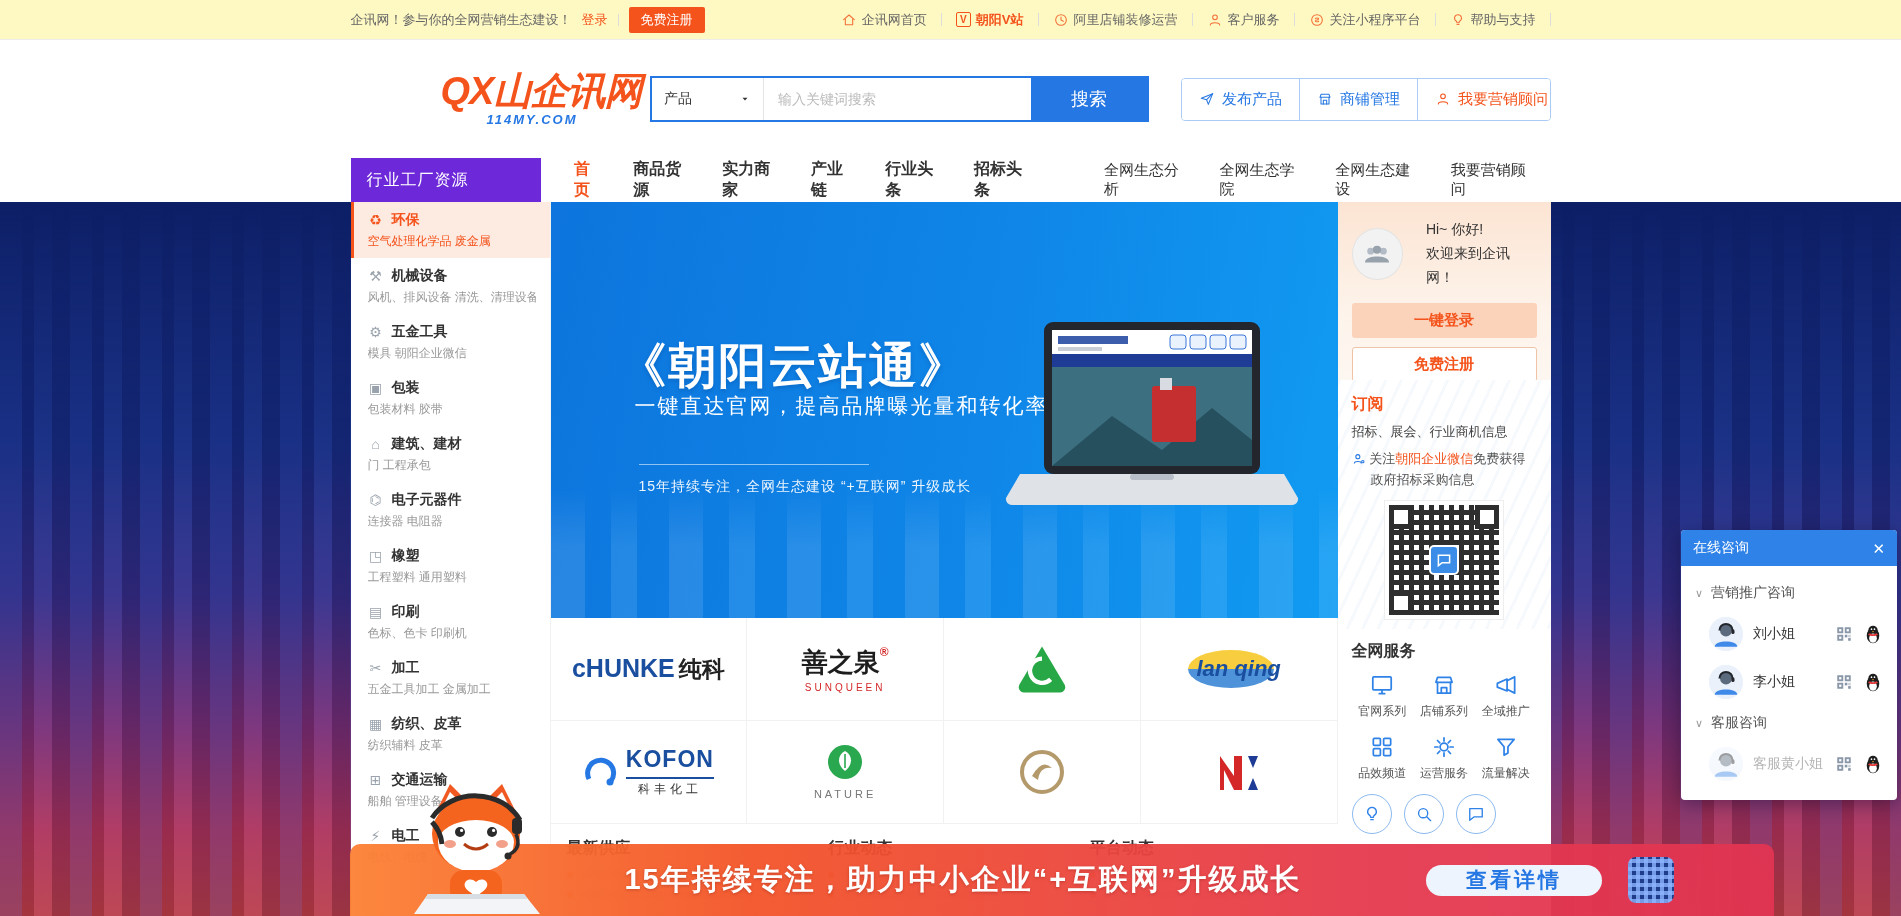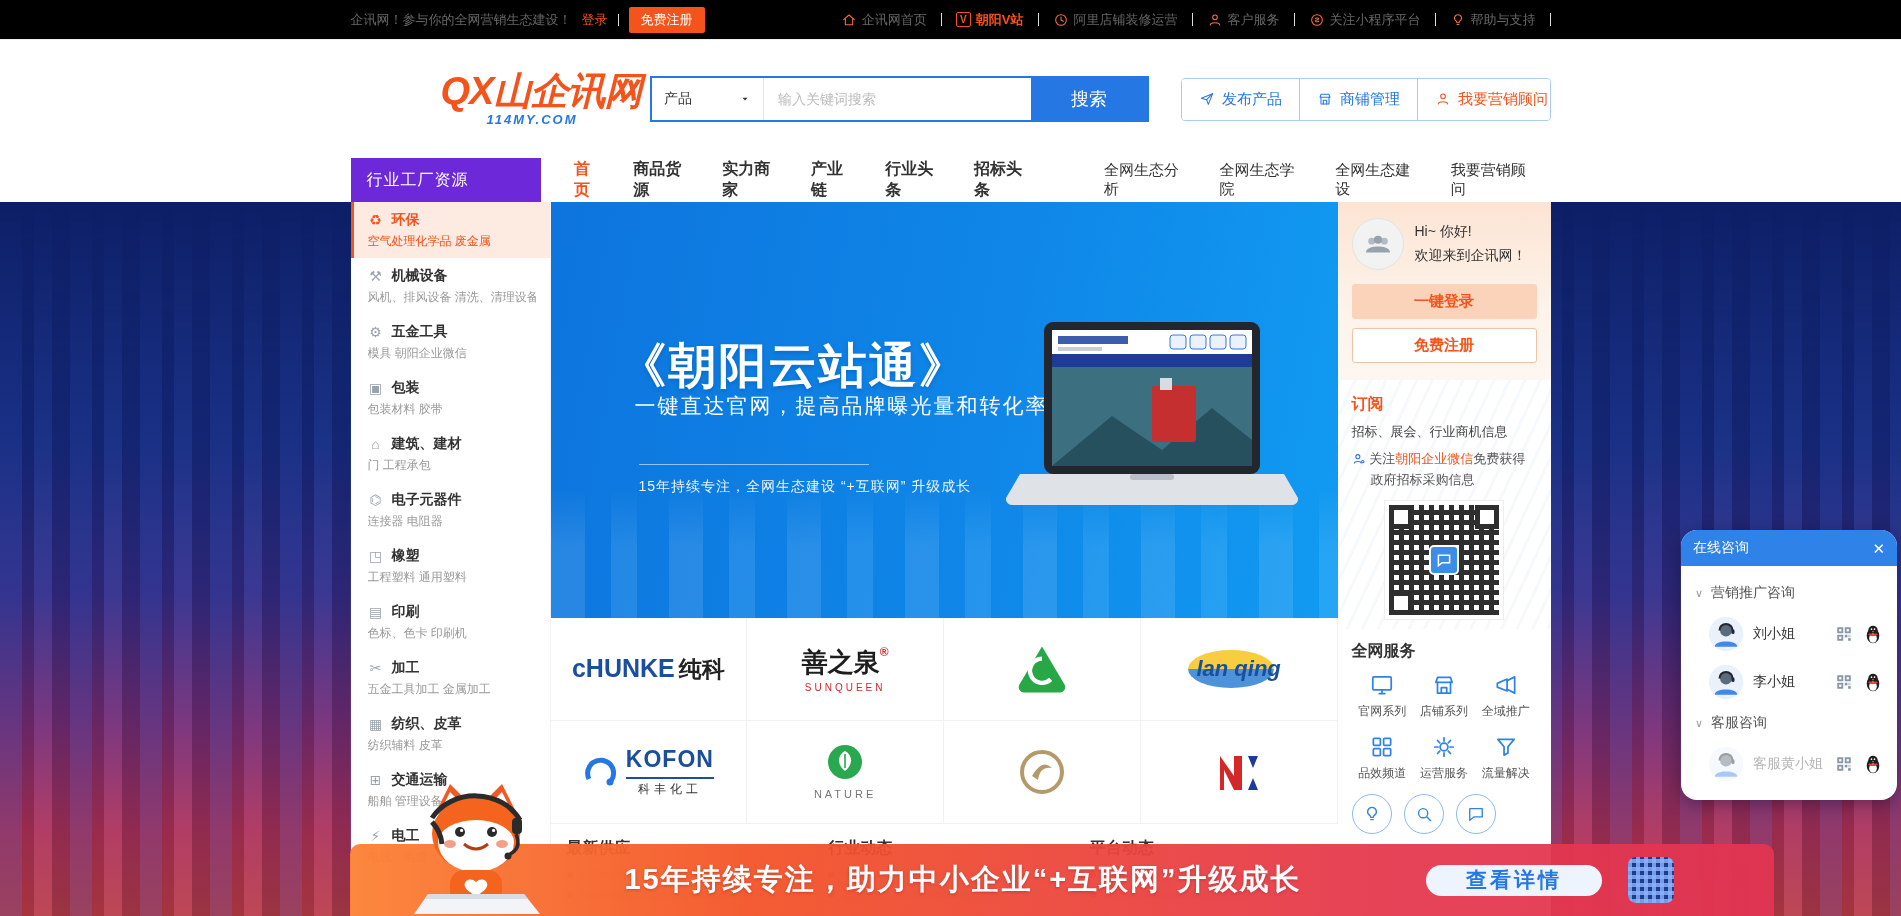--- a/index.html
+++ b/index.html
@@ -2,21 +2,21 @@
 <html><head>
 <meta charset="utf-8">
 <style>
   * { margin:0; padding:0; box-sizing:border-box; }
   html,body { width:1901px; height:916px; overflow:hidden;
     font-family:"Liberation Sans","DejaVu Sans",sans-serif; background:#fff; }
   a { text-decoration:none; color:inherit; cursor:pointer; }
   .ic { width:16px; height:16px; vertical-align:-3px; }
 
   
-  .topbar { height:40px; background:#000000; border-bottom:1px solid #ededed; }
+  .topbar { height:40px; background:#fef9c3; border-bottom:1px solid #ededed; }
   .topbar-inner { width:1200px; margin:0 auto; height:100%; display:flex; align-items:center; justify-content:space-between; font-size:13px; color:#666; }
   .tb-left { display:flex; align-items:center; gap:10px; }
   .tb-login { color:#f4531c; }
   .tb-vline { width:1px; height:12px; background:#ddd; display:inline-block; }
   .tb-reg { background:#f4531c; color:#fff; padding:4px 12px; border-radius:2px; font-size:13px; }
   .tb-right { display:flex; align-items:center; }
   .tb-link { display:flex; align-items:center; gap:5px; color:#666; padding:0 14px; }
   .tb-link .ic { color:#f4703a; }
   .tb-link.hl span { color:#f4531c; font-weight:bold; }
   .tb-sep { width:1px; height:13px; background:#ddd; }
@@ -102,21 +102,21 @@
   .lists { flex:1; display:flex; background:#fff; padding:14px 16px 0 16px; gap:30px; }
   .list-col { flex:1; }
   .list-head { font-size:16px; font-weight:bold; color:#333; margin-bottom:12px; cursor:pointer; }
   .frow { display:flex; align-items:center; gap:8px; margin-bottom:12px; opacity:.75; }
   .frow .dot { width:6px; height:6px; border-radius:50%; background:#f4974f; }
   .frow .bar { height:8px; background:#e7e7e7; border-radius:4px; }
 
   
   .right-col { width:213px; display:flex; flex-direction:column; background:#fff; }
   .user-panel { height:178px; background:linear-gradient(180deg,#fce4d3 0%,#fdf3ea 60%,#fdf7f1 100%); padding:16px 14px 0 14px; }
-  .up-top { display:flex; align-items:center; gap:11px; }
+  .up-top { display:flex; align-items:center; gap:23px; }
   .up-avatar { width:52px; height:52px; border-radius:50%; background:#f2f2f2; border:1px solid #e3e3e3; display:flex; align-items:center; justify-content:center; }
   .up-avatar svg { width:34px; height:34px; }
   .up-txt { font-size:14px; color:#333; line-height:1.7; }
   .up-btns { margin-top:14px; }
   .up-login { display:block; width:100%; text-align:center; background:#fbd2ba; color:#f4531c; font-size:15px; font-weight:bold; padding:8px 0; border-radius:3px; margin-bottom:9px; }
   .up-reg { display:block; width:100%; text-align:center; background:#fff; border:1px solid #f0c3a6; color:#f4531c; font-size:15px; font-weight:bold; padding:7px 0; border-radius:3px; }
   .subscribe { padding:14px 14px 10px 14px; background:
      repeating-linear-gradient(115deg, rgba(230,238,248,.35) 0 3px, transparent 3px 14px), #fff; }
   .sub-title { color:#f4531c; font-size:16px; font-weight:bold; }
   .sub-desc { font-size:13px; color:#444; margin-top:8px; }
@@ -144,21 +144,21 @@
   .bottom-banner { position:absolute; left:350px; width:1424px; height:72px; bottom:0; z-index:40;
     background:linear-gradient(90deg,rgba(252,130,54,.96) 0%,rgba(243,84,40,.95) 28%,rgba(229,57,78,.95) 72%,rgba(226,52,82,.95) 100%);
     border-radius:10px 10px 0 0; display:flex; align-items:center; }
   .bb-text { flex:1; text-align:center; color:#fff; font-size:29px; font-weight:900; letter-spacing:2px; text-shadow:0 1px 3px rgba(120,20,20,.35); padding-left:150px; }
   .bb-btn { width:176px; height:31px; background:#eef4fd; color:#2577e3; font-size:21px; font-weight:bold; border:none; border-radius:26px; cursor:pointer; margin-right:26px; font-family:inherit; letter-spacing:3px; }
   .bb-qr { width:46px; height:46px; border-radius:8px; background:#1f3d8c; margin-right:100px; cursor:pointer;
     background-image:repeating-linear-gradient(0deg,rgba(140,180,255,.8) 0 4px,transparent 4px 8px),repeating-linear-gradient(90deg,rgba(140,180,255,.8) 0 4px,#1f3d8c 4px 8px); }
   .mascot { position:absolute; left:48px; bottom:0; z-index:41; }
 
   
-  .chat-widget { position:absolute; right:4px; bottom:116px; width:216px; background:#fff; border-radius:16px; box-shadow:0 4px 18px rgba(0,0,30,.35); z-index:50; overflow:hidden; }
+  .chat-widget { position:absolute; right:4px; bottom:116px; width:216px; background:#fff; border-radius:4px; box-shadow:0 4px 18px rgba(0,0,30,.35); z-index:50; overflow:hidden; }
   .cw-head { background:#2e82e8; color:#fff; height:36px; display:flex; align-items:center; justify-content:space-between; padding:0 12px; font-size:14px; }
   .cw-close { color:#fff; font-size:15px; font-weight:bold; cursor:pointer; line-height:1; }
   .cw-body { padding:10px 14px 12px 14px; }
   .cw-group { font-size:14px; color:#555; margin:8px 0; display:flex; align-items:center; gap:8px; cursor:pointer; }
   .cw-caret { color:#999; font-size:11px; }
   .cw-contact { display:flex; align-items:center; gap:10px; padding:7px 0 7px 14px; }
   .cw-ava { width:34px; height:34px; border-radius:50%; background:#eaf1fa; overflow:hidden; flex:none; }
   .cw-ava svg { width:34px; height:34px; }
   .cw-name { flex:1; font-size:14px; color:#333; }
   .cw-qr { color:#8a97a8; width:18px; height:18px; cursor:pointer; }

